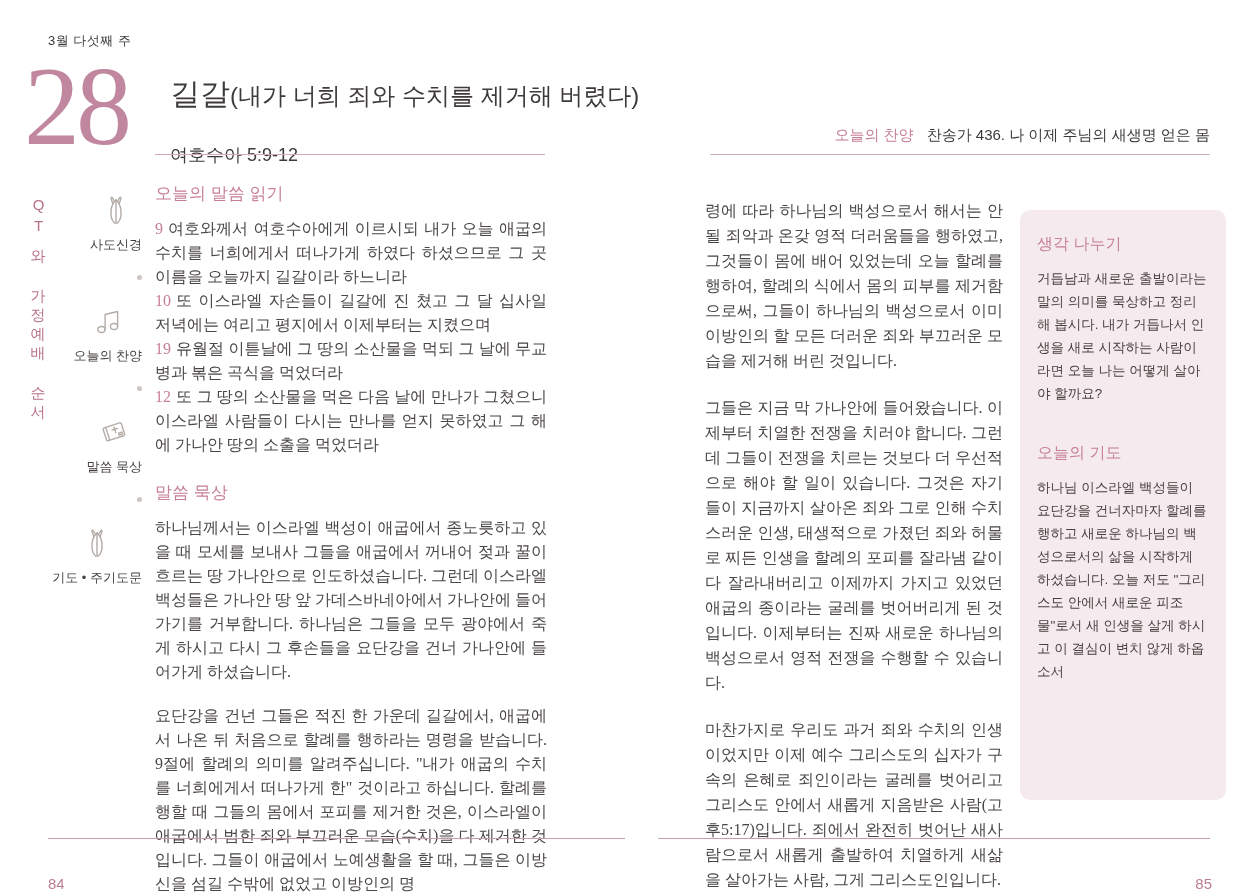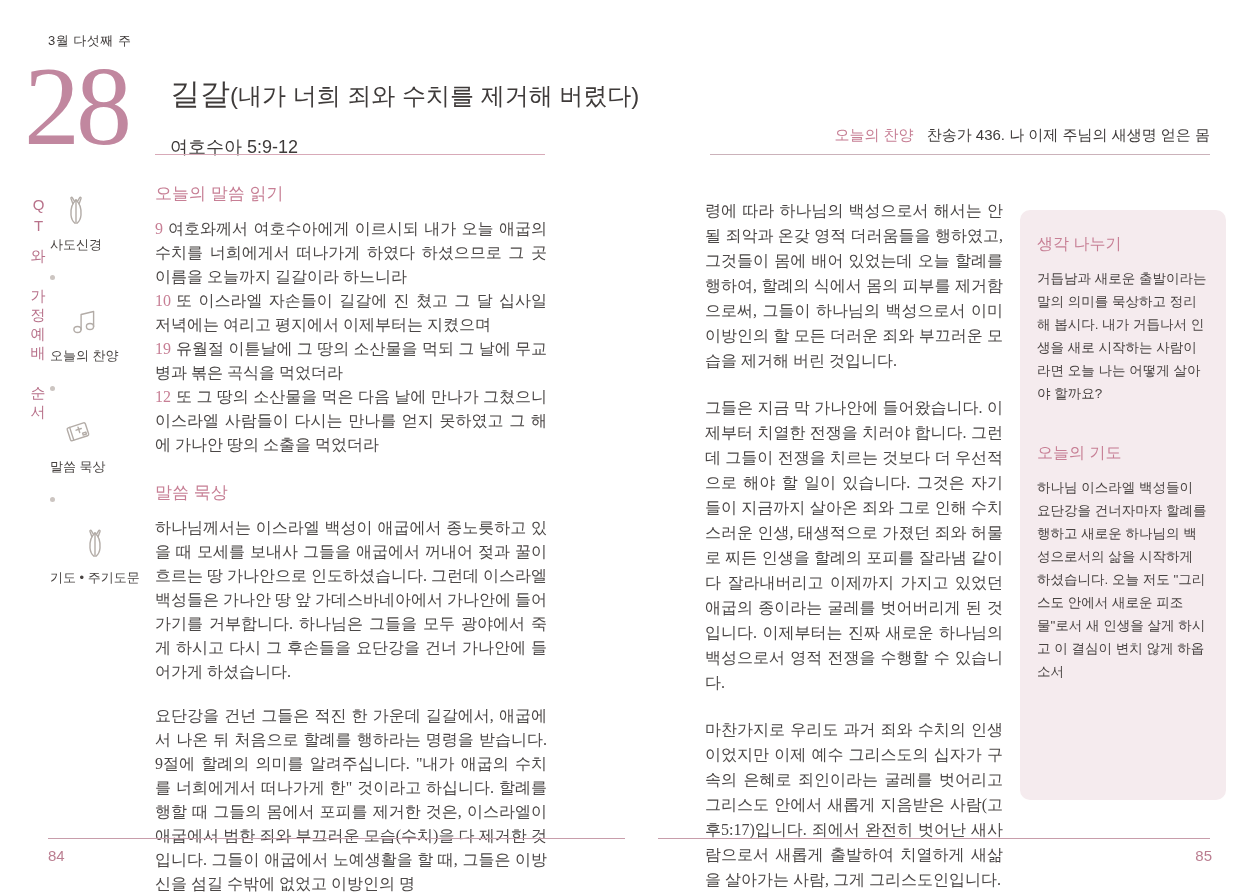--- a/index.html
+++ b/index.html
@@ -8,34 +8,34 @@
 
   .week-label{position:absolute;left:48px;top:32px;font-size:13px;letter-spacing:.5px;color:#3e3a39;}
 
   .day-number{position:absolute;left:24px;top:50px;font-family:"Liberation Serif","DejaVu Serif",serif;
               font-size:112px;line-height:1;color:#c1879f;letter-spacing:-4px;}
 
   .title-block{position:absolute;left:170px;top:74px;}
   .title-line{white-space:nowrap;color:#3e3a39;}
   .title-main{font-size:30px;}
   .title-paren{font-size:24px;}
-  .scripture-ref{font-size:18px;margin-top:20px;color:#3e3a39;}
+  .scripture-ref{font-size:18px;margin-top:28px;color:#3e3a39;}
 
   .rule{position:absolute;height:1px;}
   .title-rule{left:155px;top:154px;width:390px;background:#d8aab8;}
   .praise-rule{left:710px;top:154px;width:500px;background:#cbb2ba;}
 
   .praise-header{position:absolute;left:710px;top:126px;width:500px;text-align:right;font-size:15px;white-space:nowrap;}
   .praise-label{color:#c77f95;margin-right:13px;}
   .praise-text{color:#3e3a39;}
 
   .sidebar-vertical{position:absolute;left:28px;top:196px;writing-mode:vertical-lr;text-orientation:upright;
                     font-size:15px;letter-spacing:4px;color:#b8718a;height:380px;}
 
-  .worship-order{position:absolute;left:50px;top:190px;width:92px;display:flex;flex-direction:column;align-items:flex-start;}
+  .worship-order{position:absolute;left:50px;top:190px;width:92px;display:flex;flex-direction:column;align-items:flex-end;}
   .wo-item{display:flex;flex-direction:column;align-items:center;}
   .wo-icon svg{width:40px;height:40px;stroke:#b3aca7;fill:none;stroke-width:1.4;stroke-linecap:round;stroke-linejoin:round;}
   .wo-label{font-size:13px;color:#474240;margin-top:2px;white-space:nowrap;}
   .wo-dot{width:5px;height:5px;border-radius:50%;background:#ccc5c1;margin:21px 0;}
 
   .left-col{position:absolute;left:155px;top:182px;width:392px;}
   .right-col{position:absolute;left:705px;top:198px;width:298px;}
 
   .section-heading{font-size:17px;color:#c77f95;margin:0 0 12px 0;font-weight:400;}
   .meditation-heading{margin-top:24px;}
@@ -47,21 +47,21 @@
   .vnum{color:#c77f95;margin-right:5px;}
 
   .share-box{position:absolute;left:1020px;top:210px;width:206px;height:590px;background:#f5ebee;
              border-radius:10px;padding:24px 17px;box-sizing:border-box;}
   .box-heading{font-size:16px;color:#c77f95;margin:0 0 12px 0;font-weight:400;}
   .box-heading.prayer{margin-top:38px;}
   .box-body{font-size:13.5px;line-height:23px;color:#474240;margin:0;}
 
   .footer-rule-left{left:48px;top:838px;width:577px;background:#c89dab;}
   .footer-rule-right{left:658px;top:838px;width:552px;background:#c89dab;}
-  .page-num{position:absolute;top:847px;font-size:15px;color:#bb7e91;}
+  .page-num{position:absolute;top:875px;font-size:15px;color:#bb7e91;}
   .page-num-left{left:48px;}
   .page-num-right{right:46px;}
 </style>
 </head>
 <body>
 
 <div class="page">
 
   <div class="week-label">3월 다섯째 주</div>
   <div class="day-number">28</div>

